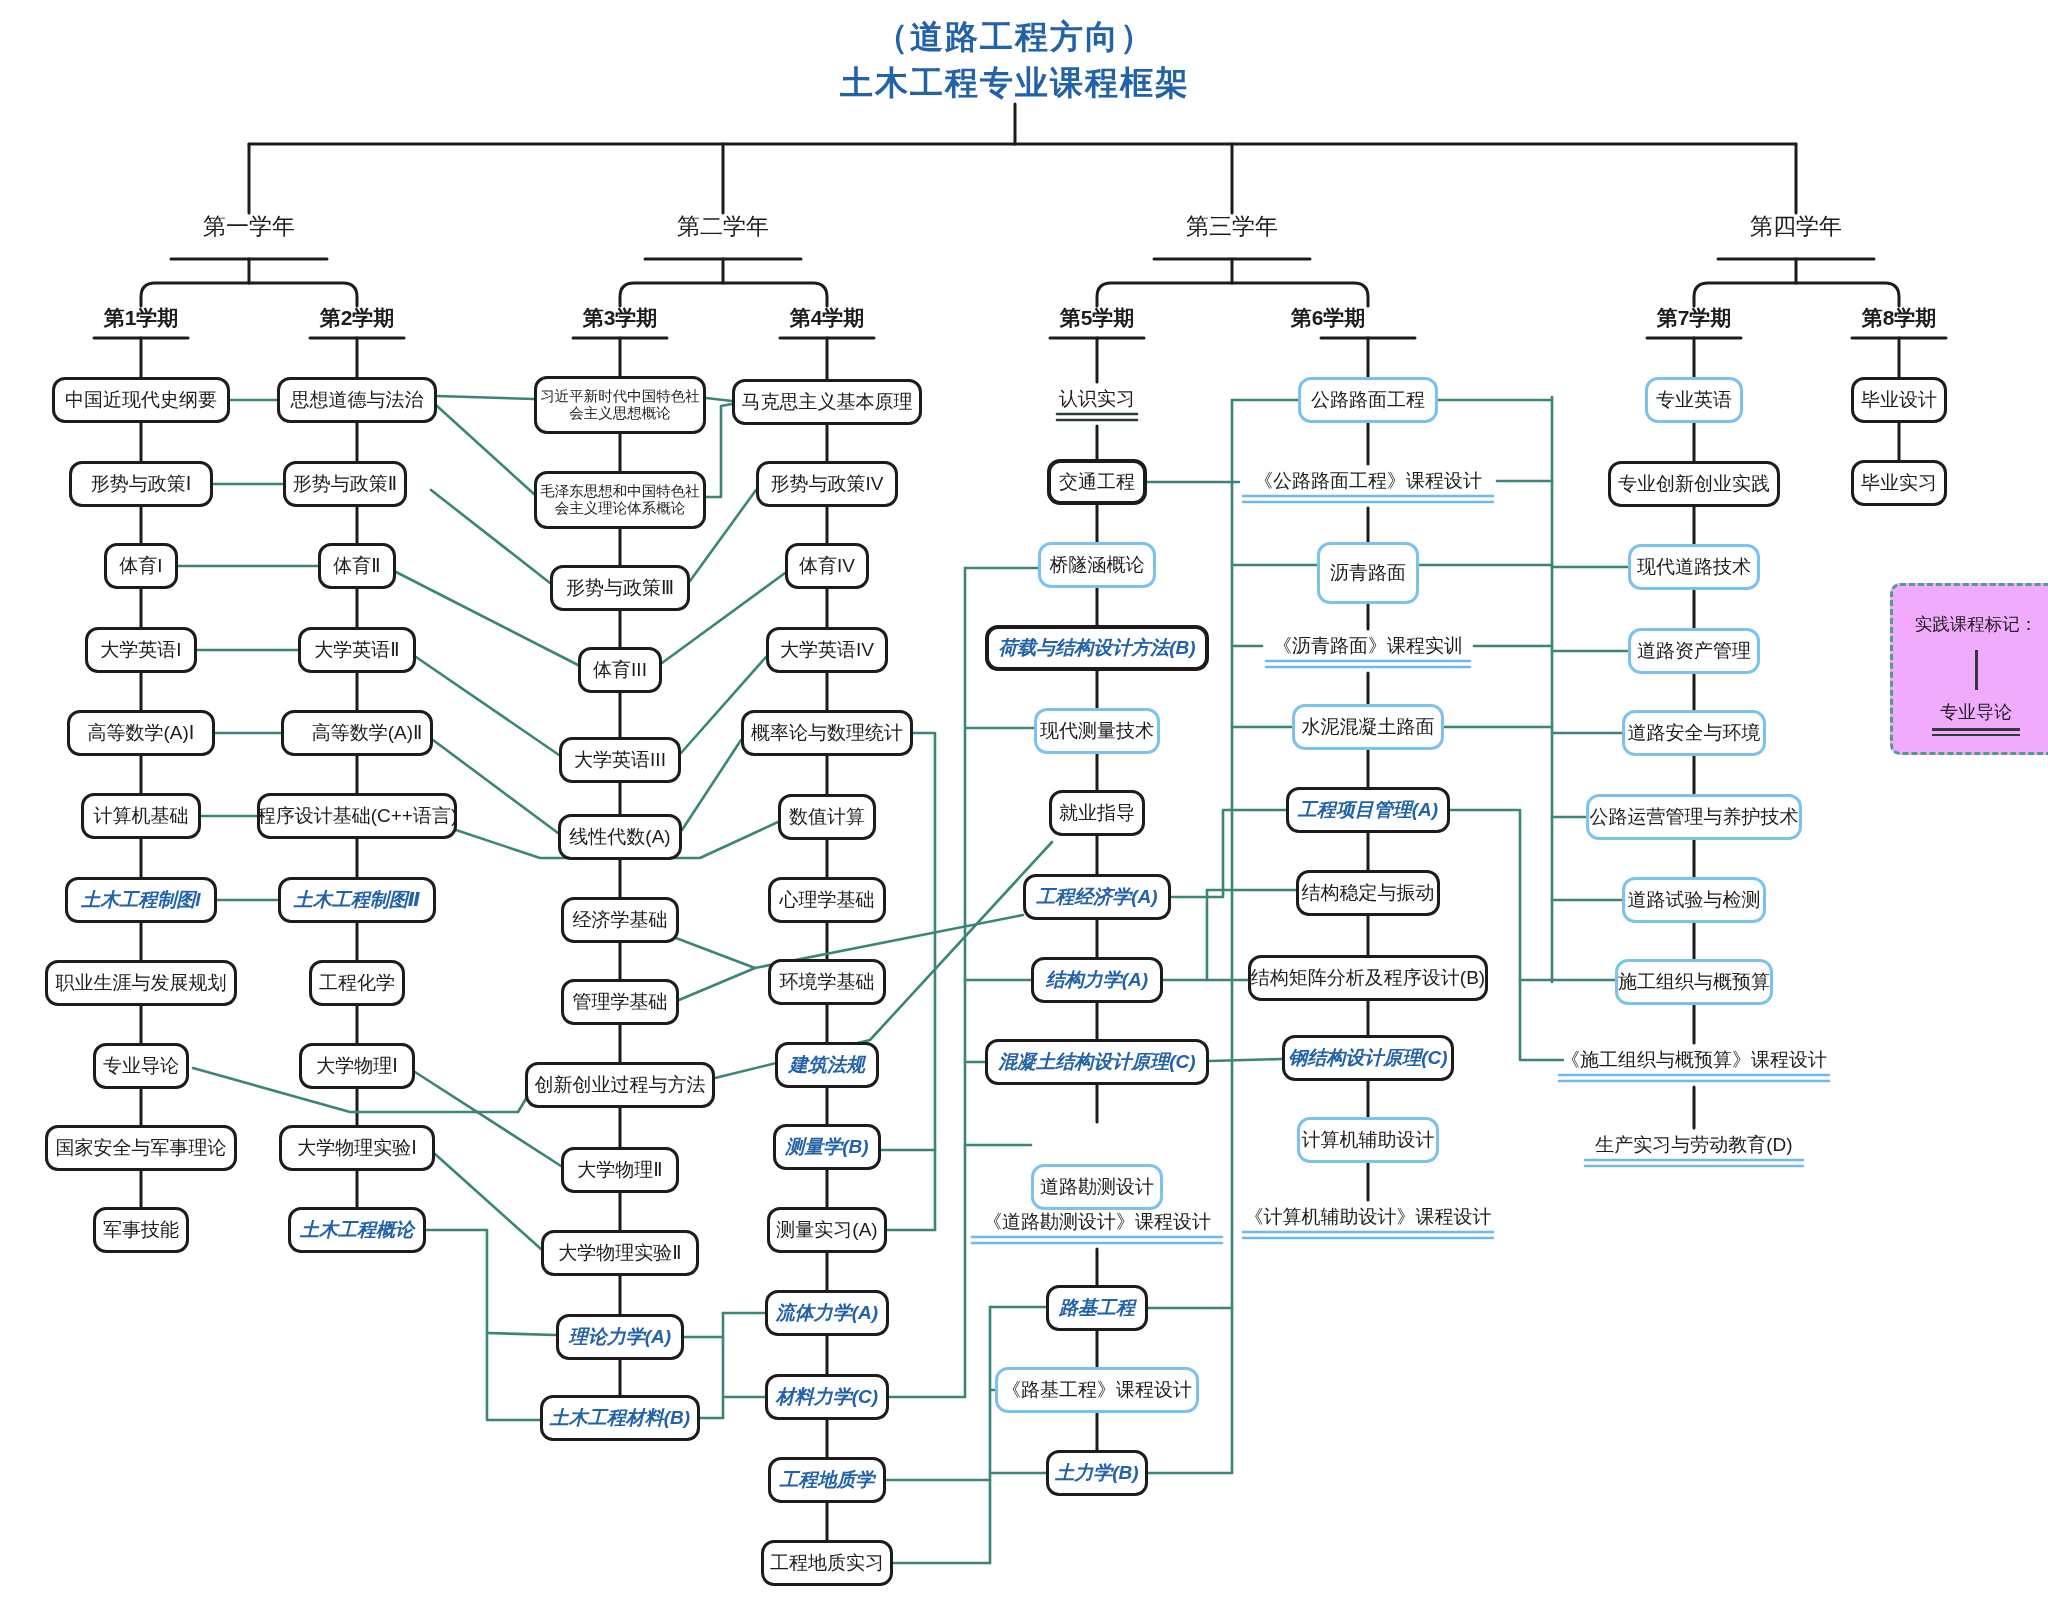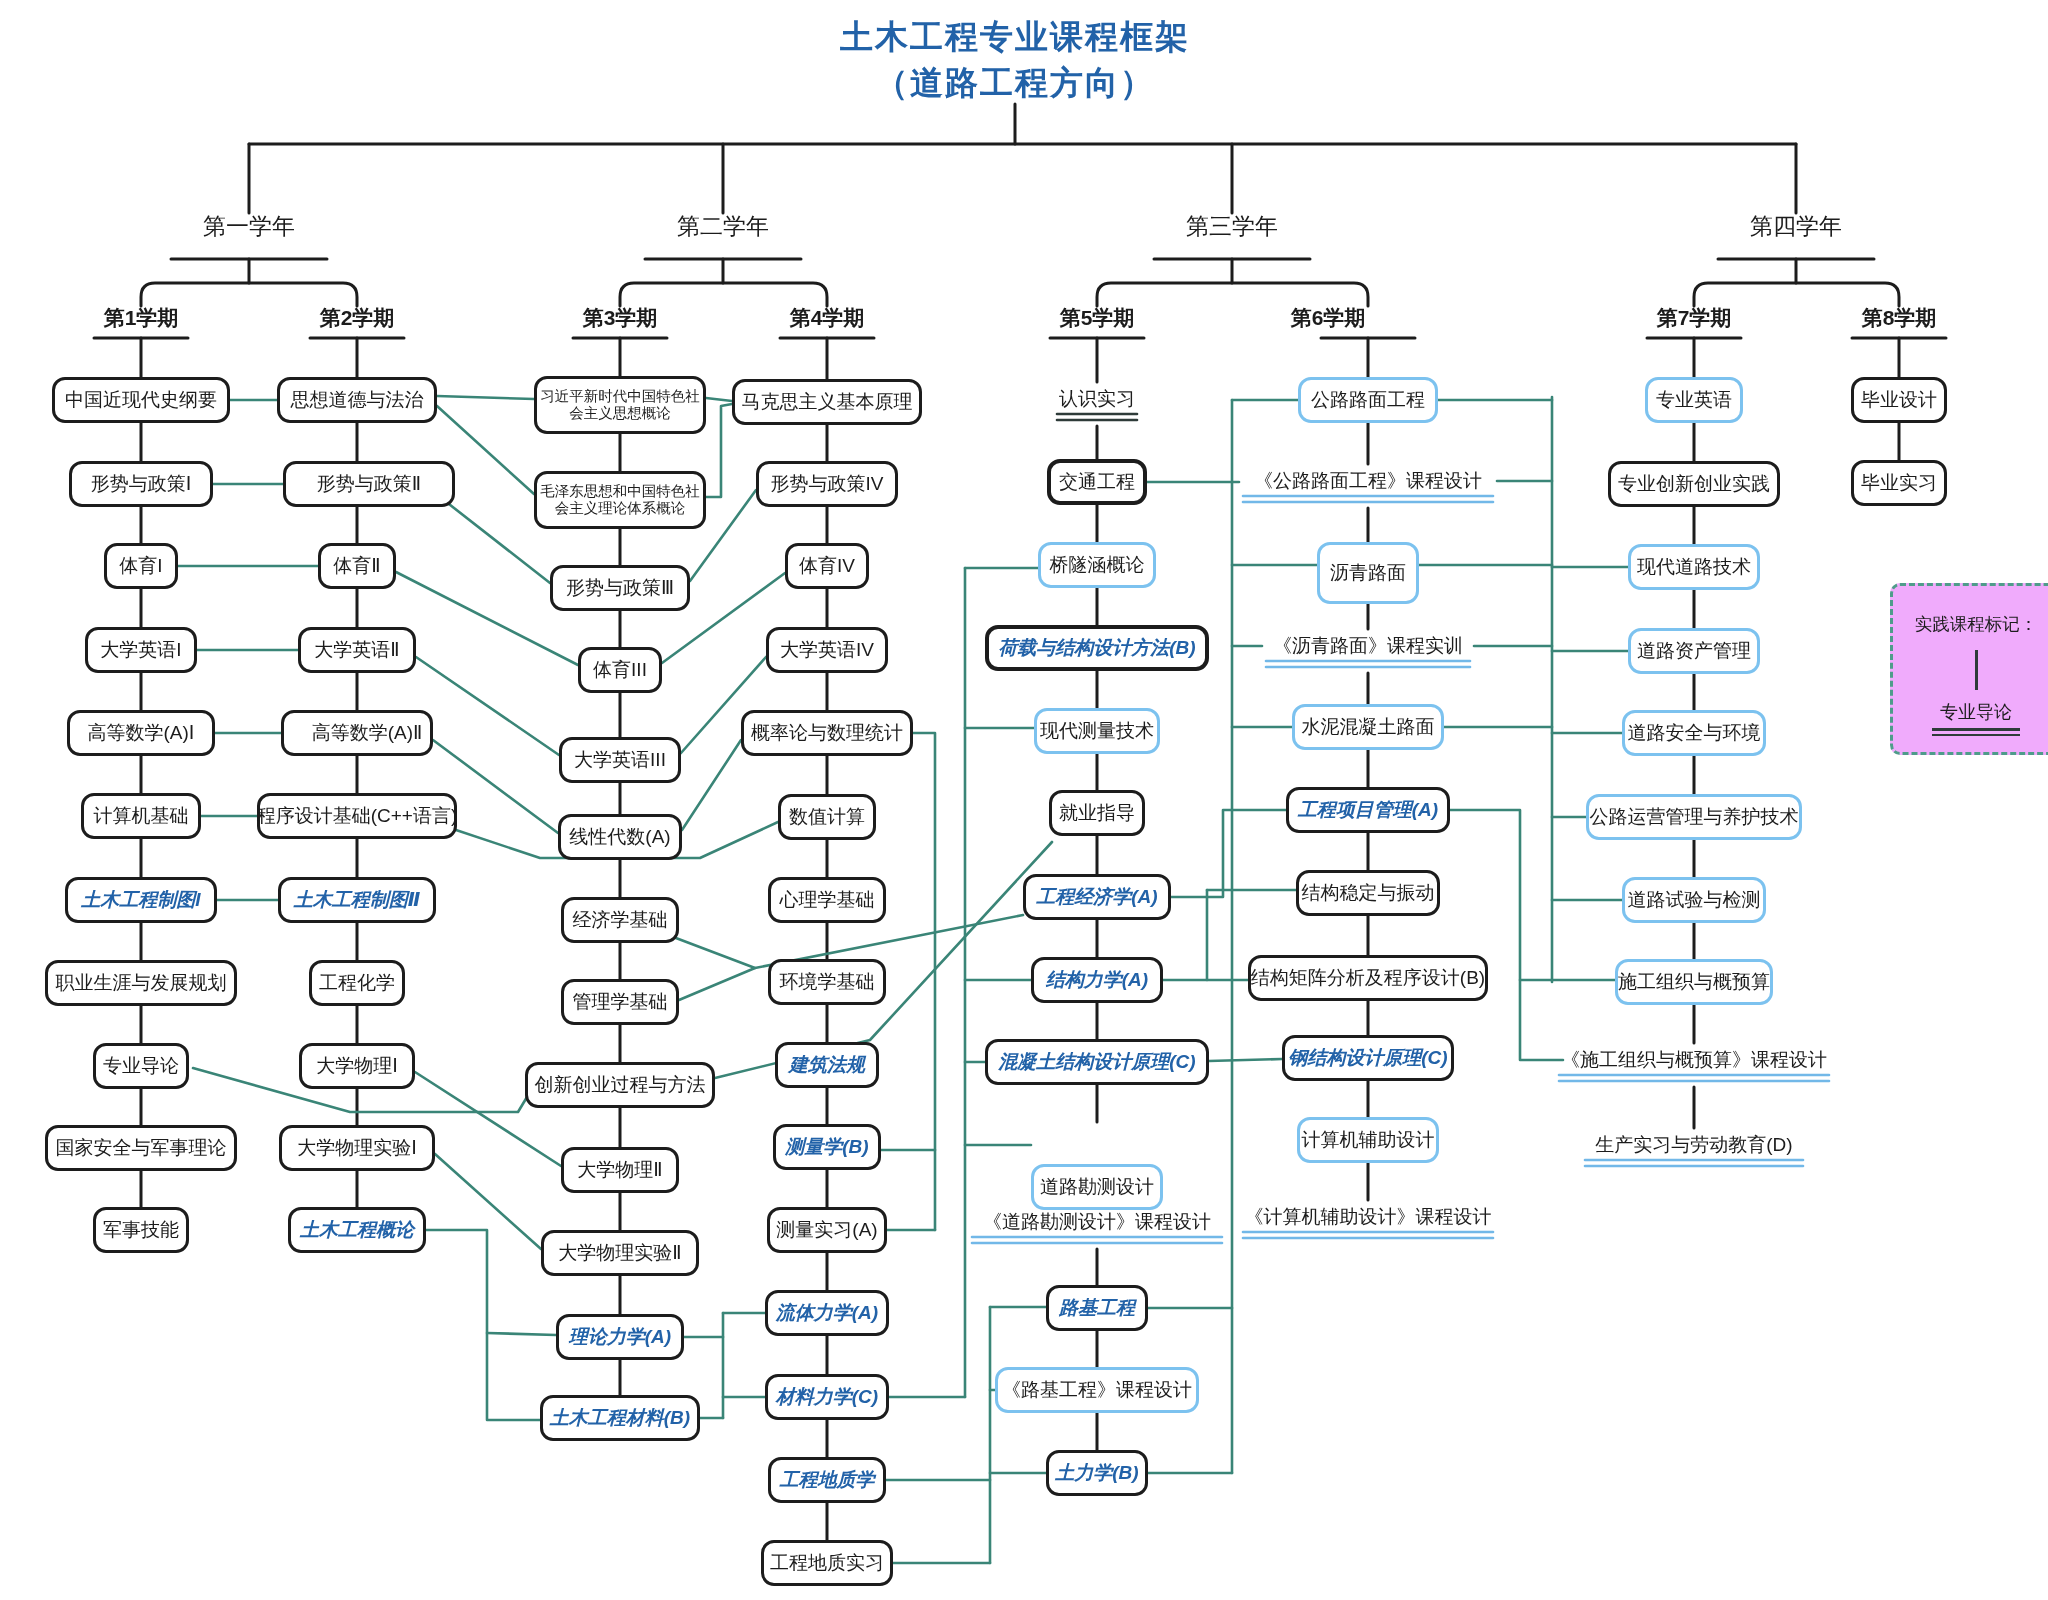--- a/index.html
+++ b/index.html
@@ -229,38 +229,38 @@
       <polyline points="1266,667 1470,667" fill="none" stroke="#72b8e8" stroke-width="2.6" stroke-linecap="round" stroke-linejoin="round"></polyline>
       <polyline points="1243,1232 1493,1232" fill="none" stroke="#72b8e8" stroke-width="2.6" stroke-linecap="round" stroke-linejoin="round"></polyline>
       <polyline points="1243,1238 1493,1238" fill="none" stroke="#72b8e8" stroke-width="2.6" stroke-linecap="round" stroke-linejoin="round"></polyline>
       <polyline points="1559,1075 1829,1075" fill="none" stroke="#72b8e8" stroke-width="2.6" stroke-linecap="round" stroke-linejoin="round"></polyline>
       <polyline points="1559,1081 1829,1081" fill="none" stroke="#72b8e8" stroke-width="2.6" stroke-linecap="round" stroke-linejoin="round"></polyline>
       <polyline points="1585,1160 1803,1160" fill="none" stroke="#72b8e8" stroke-width="2.6" stroke-linecap="round" stroke-linejoin="round"></polyline>
       <polyline points="1585,1166 1803,1166" fill="none" stroke="#72b8e8" stroke-width="2.6" stroke-linecap="round" stroke-linejoin="round"></polyline>
     </svg>
 
   <div id="title">
+    <div>（道路工程方向）</div>
     <div>土木工程专业课程框架</div>
-    <div>（道路工程方向）</div>
   </div>
 
   <div id="nodes">
       <div class="node" style="left: 52px; top: 377px; width: 178px; height: 46px;">中国近现代史纲要</div>
       <div class="node" style="left: 69px; top: 461px; width: 144px; height: 46px;">形势与政策Ⅰ</div>
       <div class="node" style="left: 104px; top: 543px; width: 74px; height: 46px;">体育I</div>
       <div class="node" style="left: 85px; top: 627px; width: 112px; height: 46px;">大学英语I</div>
       <div class="node" style="left: 67px; top: 710px; width: 148px; height: 46px;">高等数学(A)Ⅰ</div>
       <div class="node" style="left: 81px; top: 793px; width: 120px; height: 46px;">计算机基础</div>
       <div class="node bluetext" style="left: 65px; top: 877px; width: 152px; height: 46px;">土木工程制图I</div>
       <div class="node" style="left: 45px; top: 960px; width: 192px; height: 46px;">职业生涯与发展规划</div>
       <div class="node" style="left: 93px; top: 1043px; width: 96px; height: 46px;">专业导论</div>
       <div class="node" style="left: 45px; top: 1125px; width: 192px; height: 46px;">国家安全与军事理论</div>
       <div class="node" style="left: 93px; top: 1207px; width: 96px; height: 46px;">军事技能</div>
       <div class="node" style="left: 277px; top: 377px; width: 160px; height: 46px;">思想道德与法治</div>
-      <div class="node" style="left: 283px; top: 461px; width: 172px; height: 46px;">形势与政策Ⅱ</div>
+      <div class="node" style="left: 283px; top: 461px; width: 124px; height: 46px;">形势与政策Ⅱ</div>
       <div class="node" style="left: 318px; top: 543px; width: 78px; height: 46px;">体育Ⅱ</div>
       <div class="node" style="left: 298px; top: 627px; width: 118px; height: 46px;">大学英语Ⅱ</div>
       <div class="node" style="left: 281px; top: 710px; width: 152px; height: 46px; padding-left: 20px;">高等数学(A)Ⅱ</div>
       <div class="node" style="left: 257px; top: 793px; width: 200px; height: 46px;">程序设计基础(C++语言)</div>
       <div class="node bluetext" style="left: 278px; top: 877px; width: 158px; height: 46px;">土木工程制图Ⅱ</div>
       <div class="node" style="left: 309px; top: 960px; width: 96px; height: 46px;">工程化学</div>
       <div class="node" style="left: 299px; top: 1043px; width: 116px; height: 46px;">大学物理Ⅰ</div>
       <div class="node" style="left: 279px; top: 1125px; width: 156px; height: 46px;">大学物理实验Ⅰ</div>
       <div class="node bluetext" style="left: 288px; top: 1207px; width: 138px; height: 46px;">土木工程概论</div>
       <div class="node small" style="left: 534px; top: 376px; width: 172px; height: 58px;">习近平新时代中国特色社会主义思想概论</div>

